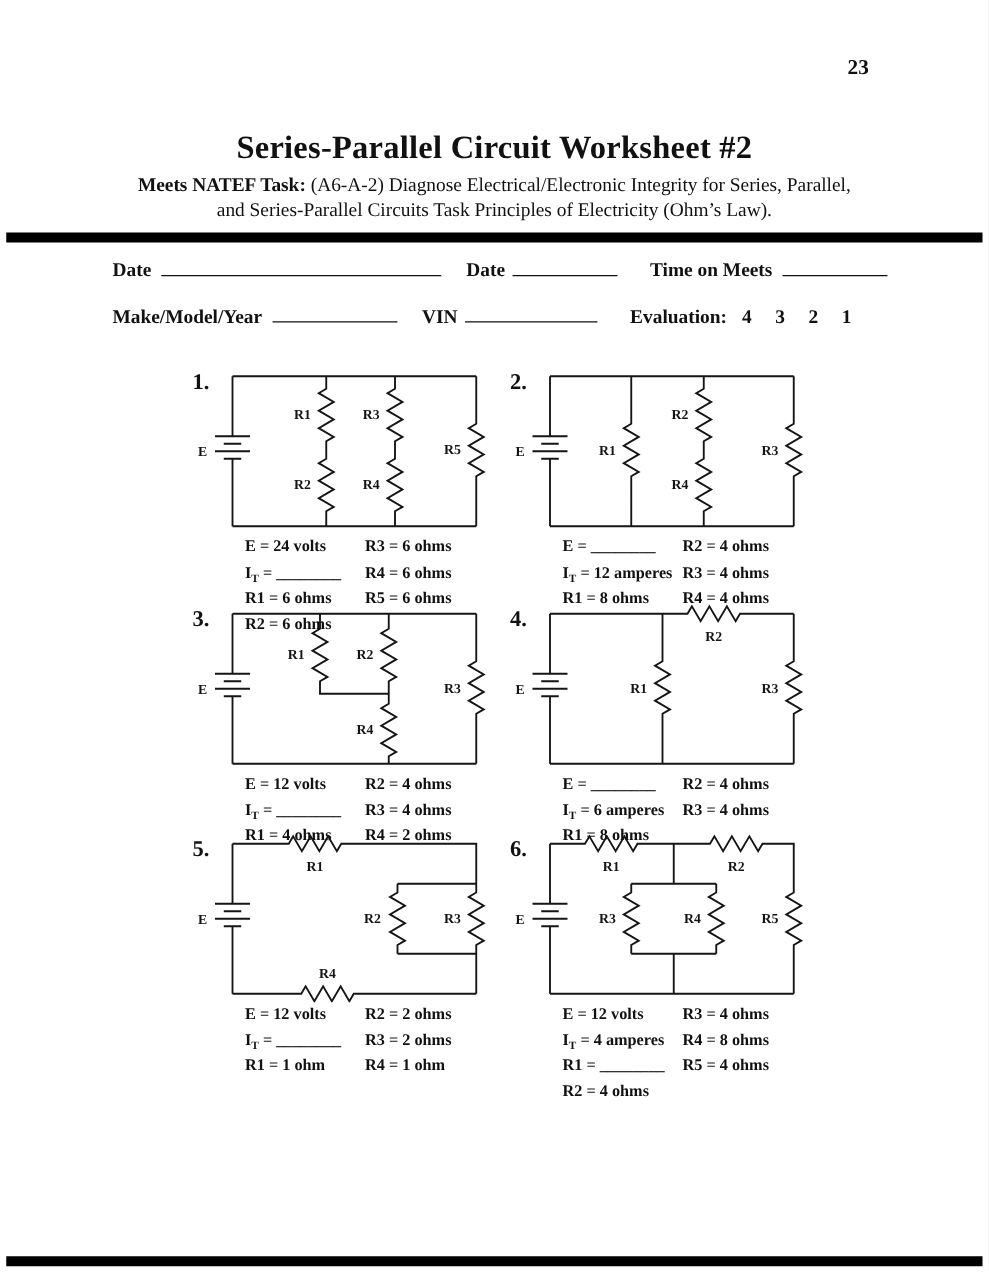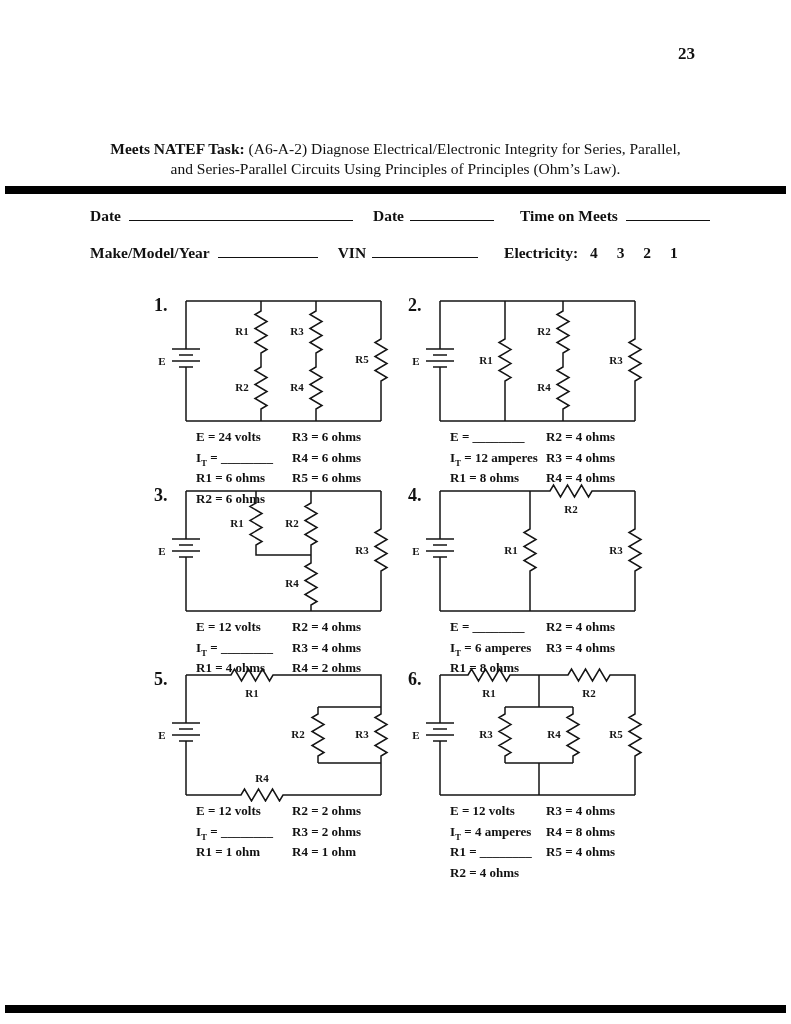--- a/index.html
+++ b/index.html
@@ -42,32 +42,33 @@
   .logo svg text{font-family:"Liberation Sans","DejaVu Sans",sans-serif;}
 </style>
 </head>
 <body>
 
 <div class="page">
 
   <div class="pagenum">23</div>
 
 
+  <div class="title">Series-Parallel Circuit Worksheet #2</div>
   <div class="subtitle">
     <div><b>Meets NATEF Task:</b><span> (A6-A-2)  Diagnose Electrical/Electronic Integrity for Series, Parallel,</span></div>
-    <div>and Series-Parallel Circuits Using Principles of Principles (Ohm’s Law).</div>
+    <div>and Series-Parallel Circuits Task Principles of Electricity (Ohm’s Law).</div>
   </div>
 
   <div class="rule rule-top"></div>
 
   <div class="frow" id="frow1">
     <span>Date</span><span class="uline u-name"></span><span class="ml20">Date</span><span class="uline u-date"></span><span class="ml26">Time on Meets</span><span class="uline u-time"></span>
   </div>
   <div class="frow" id="frow2">
-    <span>Make/Model/Year</span><span class="uline u-make"></span><span class="ml20">VIN</span><span class="uline u-vin"></span><span class="ml26">Electricity:</span><span class="evals">4 3 2 1</span>
+    <span>Make/Model/Year</span><span class="uline u-make"></span><span class="ml20">VIN</span><span class="uline u-vin"></span><span class="ml26">Evaluation:</span><span class="evals">4 3 2 1</span>
   </div>
 
   <div class="cell" id="c1">
     <span class="cnum">1.</span>
     <svg class="circ" viewBox="0 0 250 135">
       <path d="M40,8 H235 M40,128 H235 M40,8 V56 M26,56 H54 M33,62 H47 M26,68 H54 M33,74 H47 M40,74 V128 M115,8 V18 l-6,3.5 l12,7 l-12,7 l12,7 l-12,7 l12,7 l-6,3.5 V74 l-6,3.5 l12,7 l-12,7 l12,7 l-12,7 l12,7 l-6,3.5 V128 M170,8 V18 l-6,3.5 l12,7 l-12,7 l12,7 l-12,7 l12,7 l-6,3.5 V74 l-6,3.5 l12,7 l-12,7 l12,7 l-12,7 l12,7 l-6,3.5 V128 M235,8 V46 l-6,3.5 l12,7 l-12,7 l12,7 l-12,7 l12,7 l-6,3.5 V128"></path>
       <text x="16" y="72">E</text>
       <text x="96" y="42">R1</text>
       <text x="96" y="98">R2</text>
       <text x="151" y="42">R3</text>

